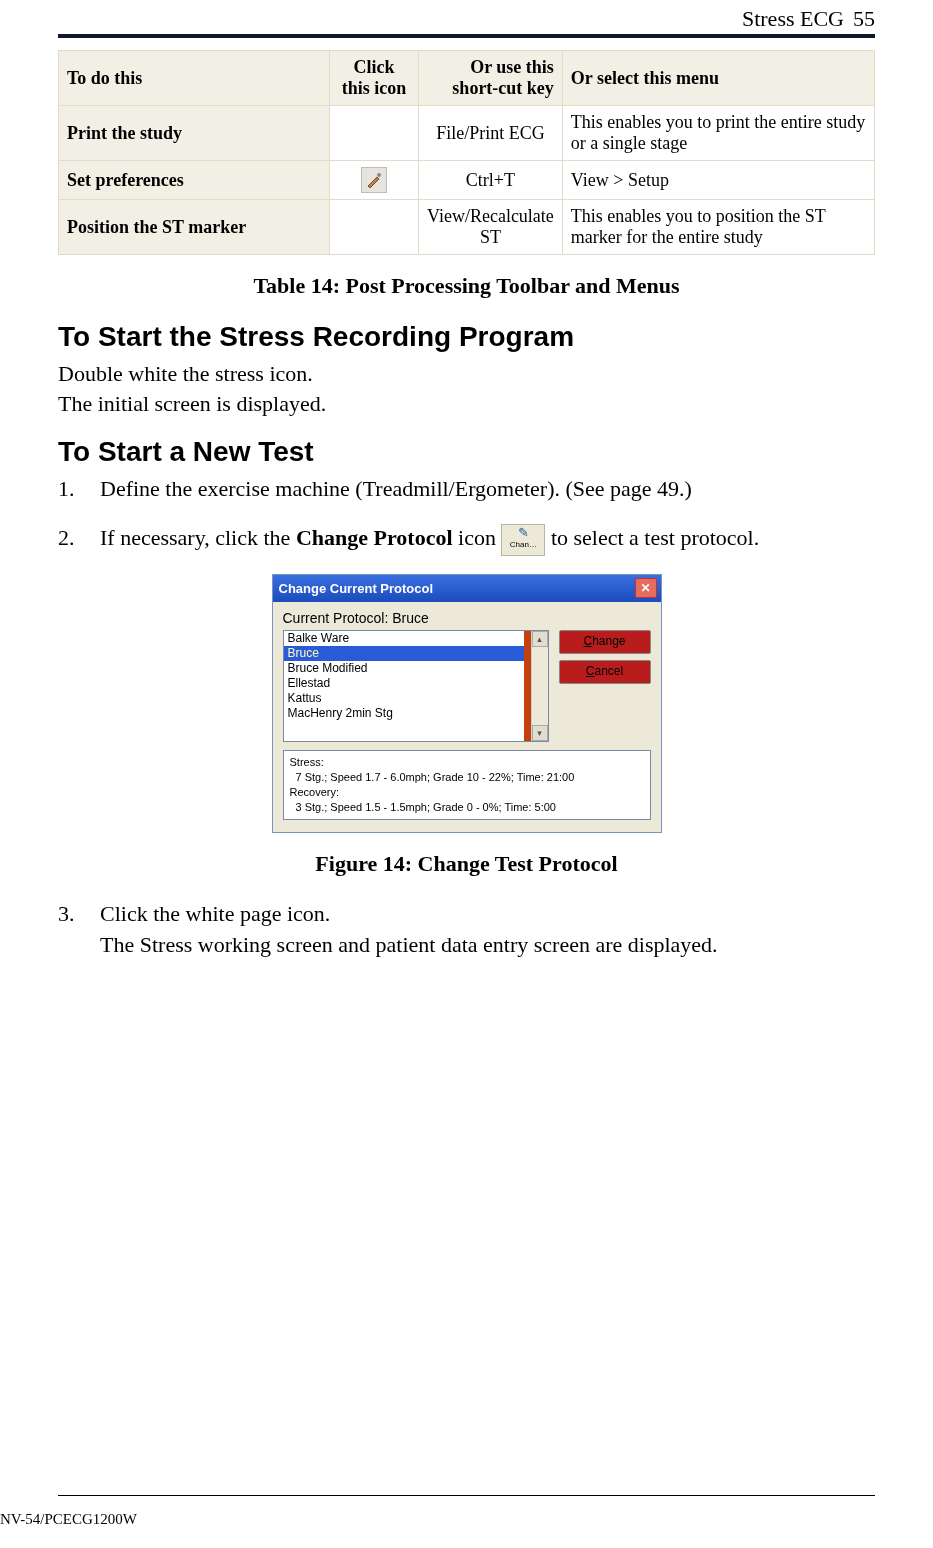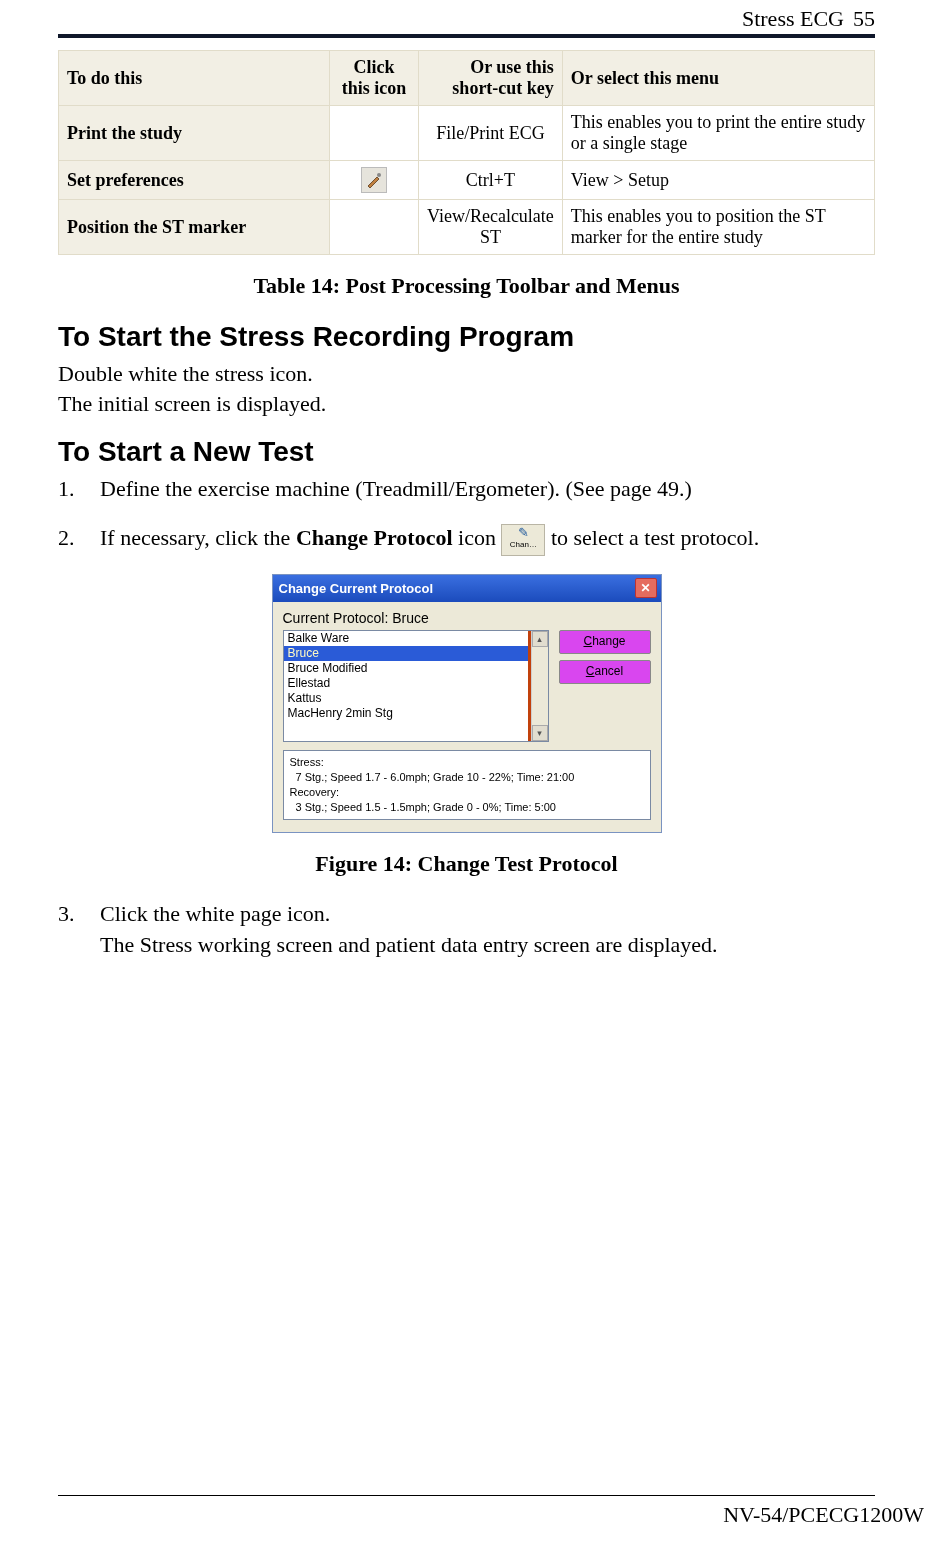--- a/index.html
+++ b/index.html
@@ -30,31 +30,31 @@
 .inline-icon .il-glyph{display:block;font-size:13px;line-height:14px;margin-top:1px;color:#215a9c}
 .inline-icon .il-label{display:block;font-size:8px;line-height:9px}
 .figure-box{margin:18px auto 0;width:390px}
 .dlg{border:1px solid #7a93c1;background:#ece9d8;font-family:Tahoma,Arial,sans-serif;font-size:12px}
 .dlg-title{background:linear-gradient(#3a6fe0,#1b4bbc);color:#fff;display:flex;align-items:center;justify-content:space-between;padding:3px 4px 4px 6px;font-weight:bold;font-size:13px}
 .dlg-close{width:20px;height:18px;background:#e56c5f;border:1px solid #b33;color:#fff;display:flex;align-items:center;justify-content:center;font-weight:bold;font-size:12px;border-radius:2px}
 .dlg-body{padding:8px 10px 12px}
 .dlg-label{font-size:14px;margin-bottom:4px}
 .dlg-row{display:flex;gap:10px;align-items:flex-start}
 .listbox{flex:1;background:#fff;border:1px solid #7a8aa3;padding:0;height:110px;overflow:hidden;display:flex}
-.list-inner{flex:1;border-right:3px solid #c2410c}
+.list-inner{flex:1;border-right:7px solid #c2410c}
 .list-item{padding:0 4px;font-size:12px;line-height:15px;white-space:nowrap}
 .list-item.selected{background:#2a5bd7;color:#fef9c3}
 .list-scroll{width:16px;background:#ece9d8;border-left:1px solid #cfcfcf;display:flex;flex-direction:column;justify-content:space-between;align-items:center;font-size:9px;color:#555}
 .list-scroll .arrow{width:14px;height:14px;background:#e1ddcf;border:1px solid #aaa;display:flex;align-items:center;justify-content:center}
 .btncol{display:flex;flex-direction:column;gap:6px}
-.winbtn{width:90px;height:22px;background:#d946ef;border:1px solid #888;border-radius:2px;font-family:Tahoma,sans-serif;font-size:12px;text-align:center;line-height:20px}
+.winbtn{width:90px;height:22px;background:#b91c1c;border:1px solid #888;border-radius:2px;font-family:Tahoma,sans-serif;font-size:12px;text-align:center;line-height:20px}
 .winbtn .ul{text-decoration:underline}
 .info-area{margin-top:8px;background:#fff;border:1px solid #7a8aa3;padding:4px 6px;font-size:11px;line-height:15px;height:60px}
 .footer-line{position:absolute;left:58px;right:58px;bottom:52px;border-top:1px solid #000}
-.footer-text{position:absolute;left:0;right:9px;bottom:20px;text-align:right;font-family:Garamond,'Times New Roman',serif;font-size:22px}
+.footer-text{position:absolute;left:0;right:9px;bottom:20px;text-align:left;font-family:Garamond,'Times New Roman',serif;font-size:15px}
 </style>
 </head>
 <body>
 
 <div class="page">
   <div class="hdr">
     <span class="hdr-section">Stress ECG</span>
     <span class="hdr-page">55</span>
   </div>
 

